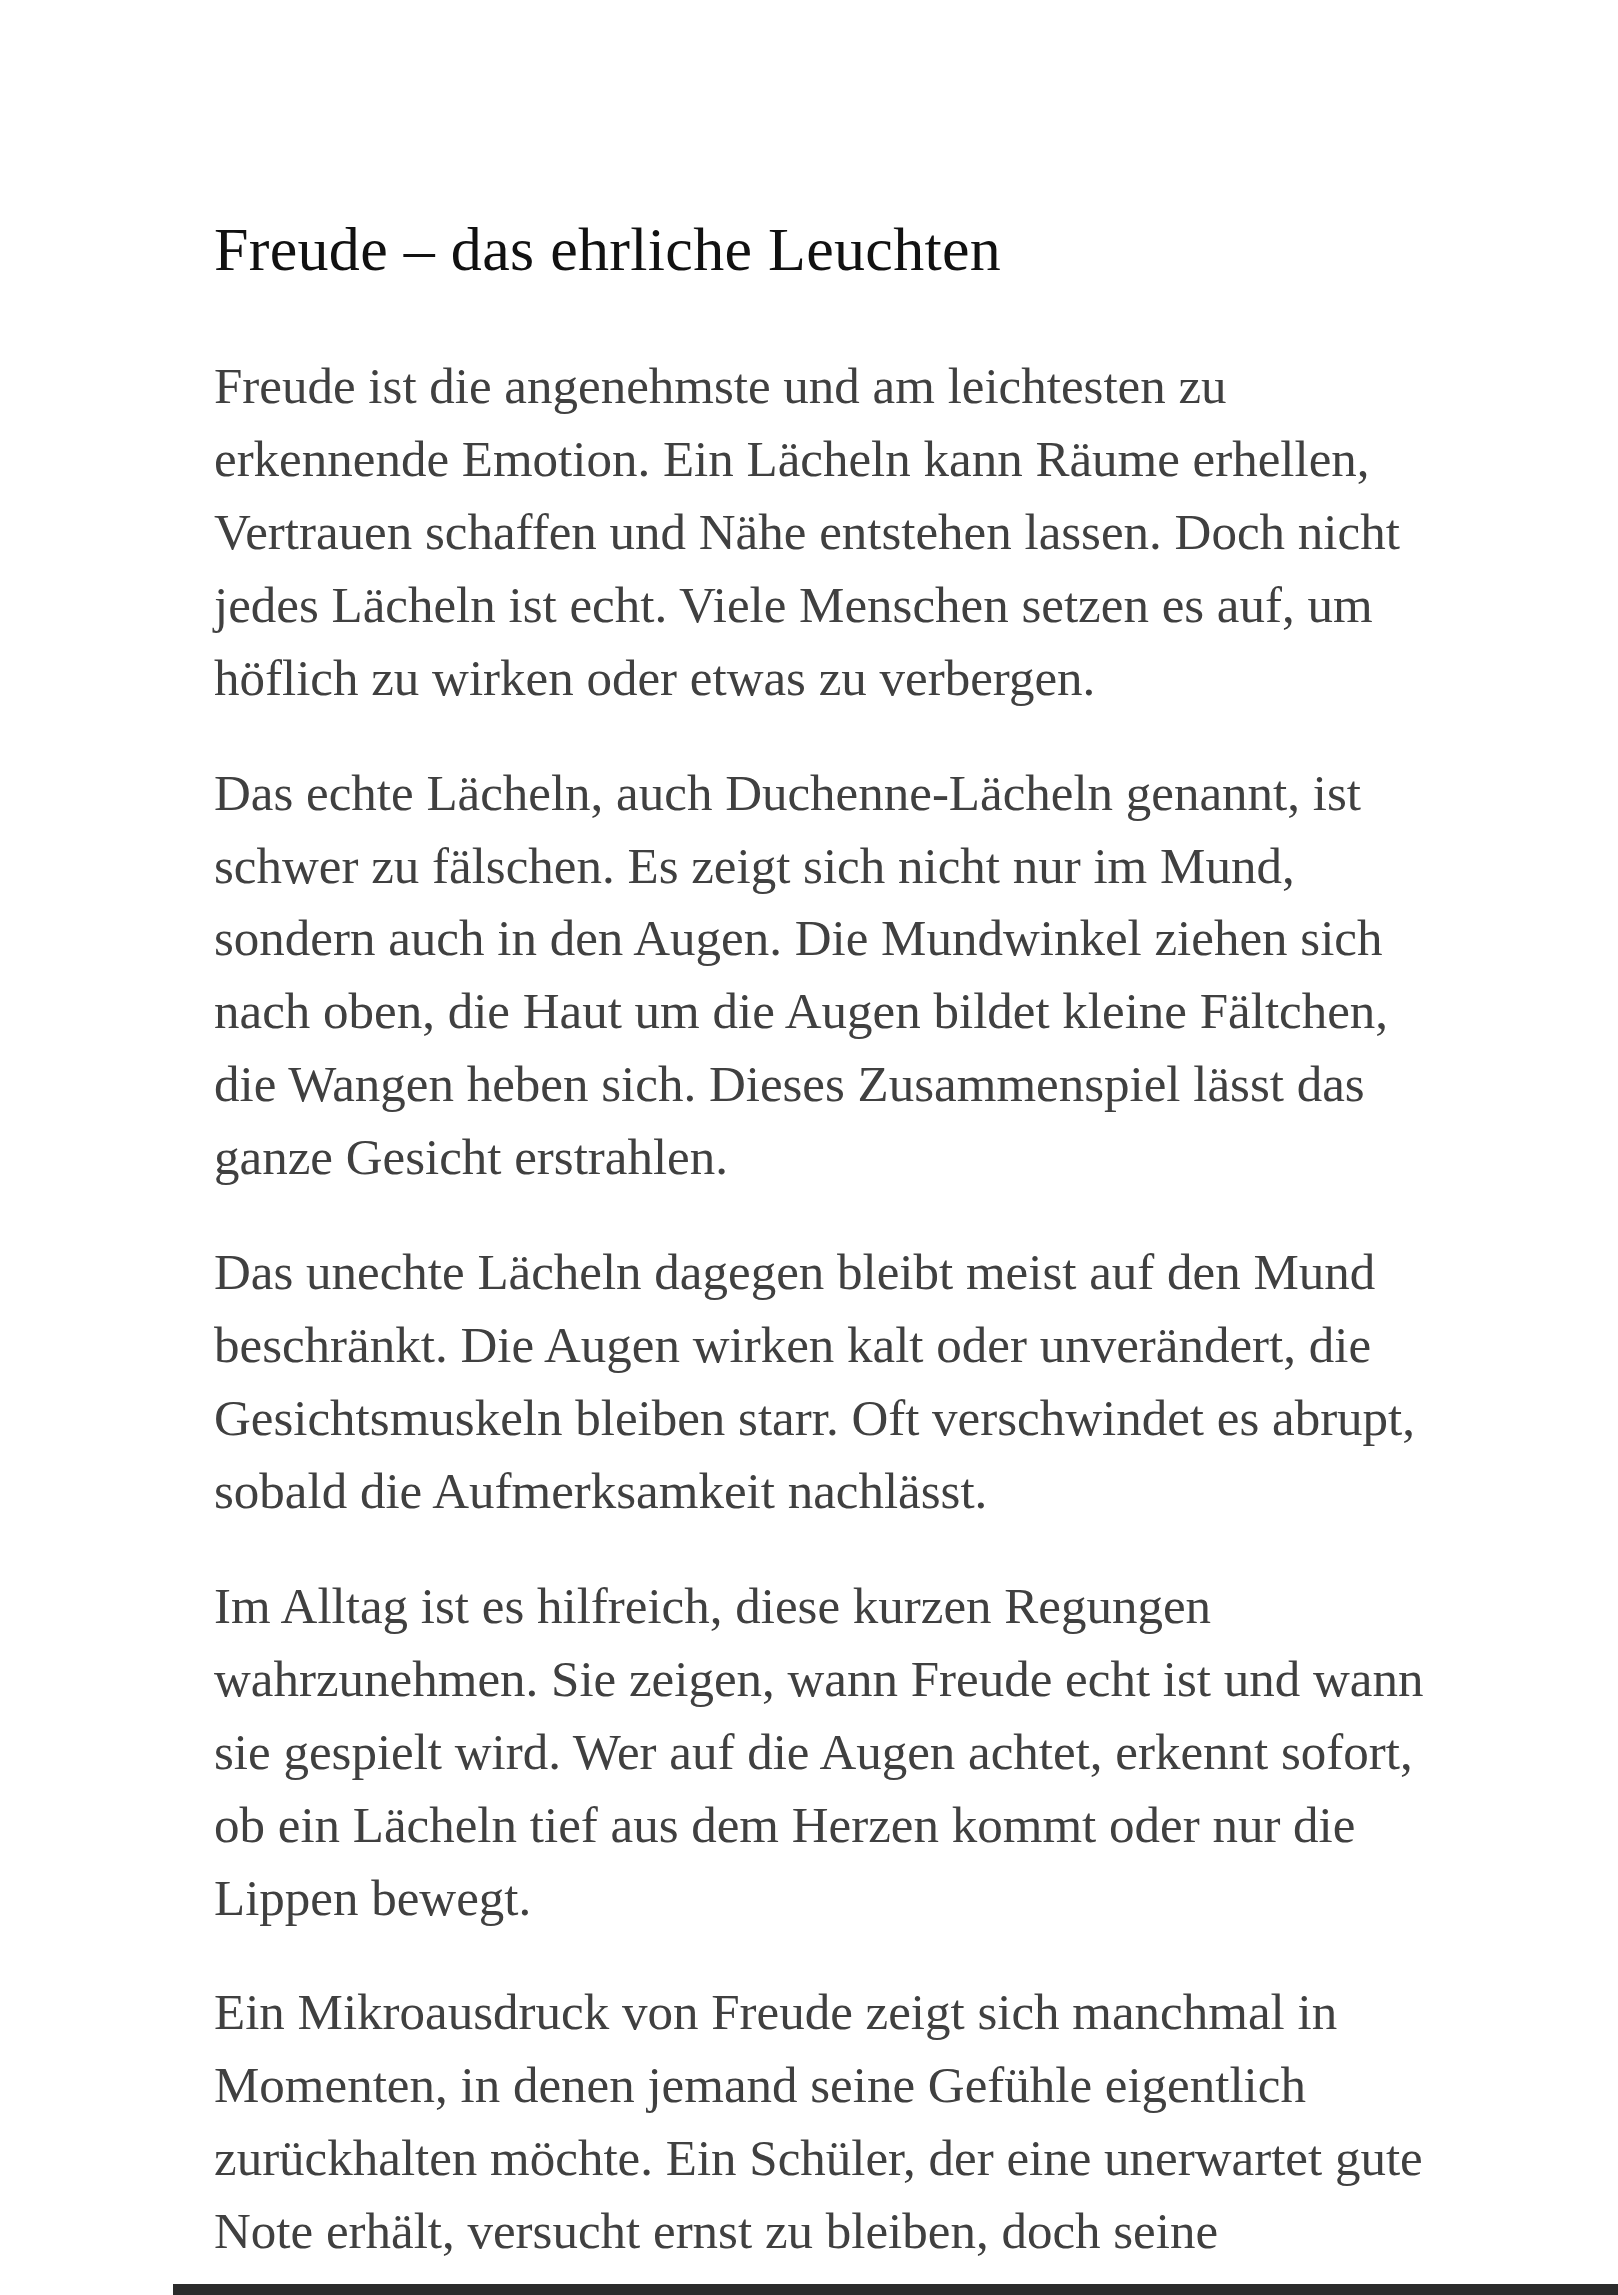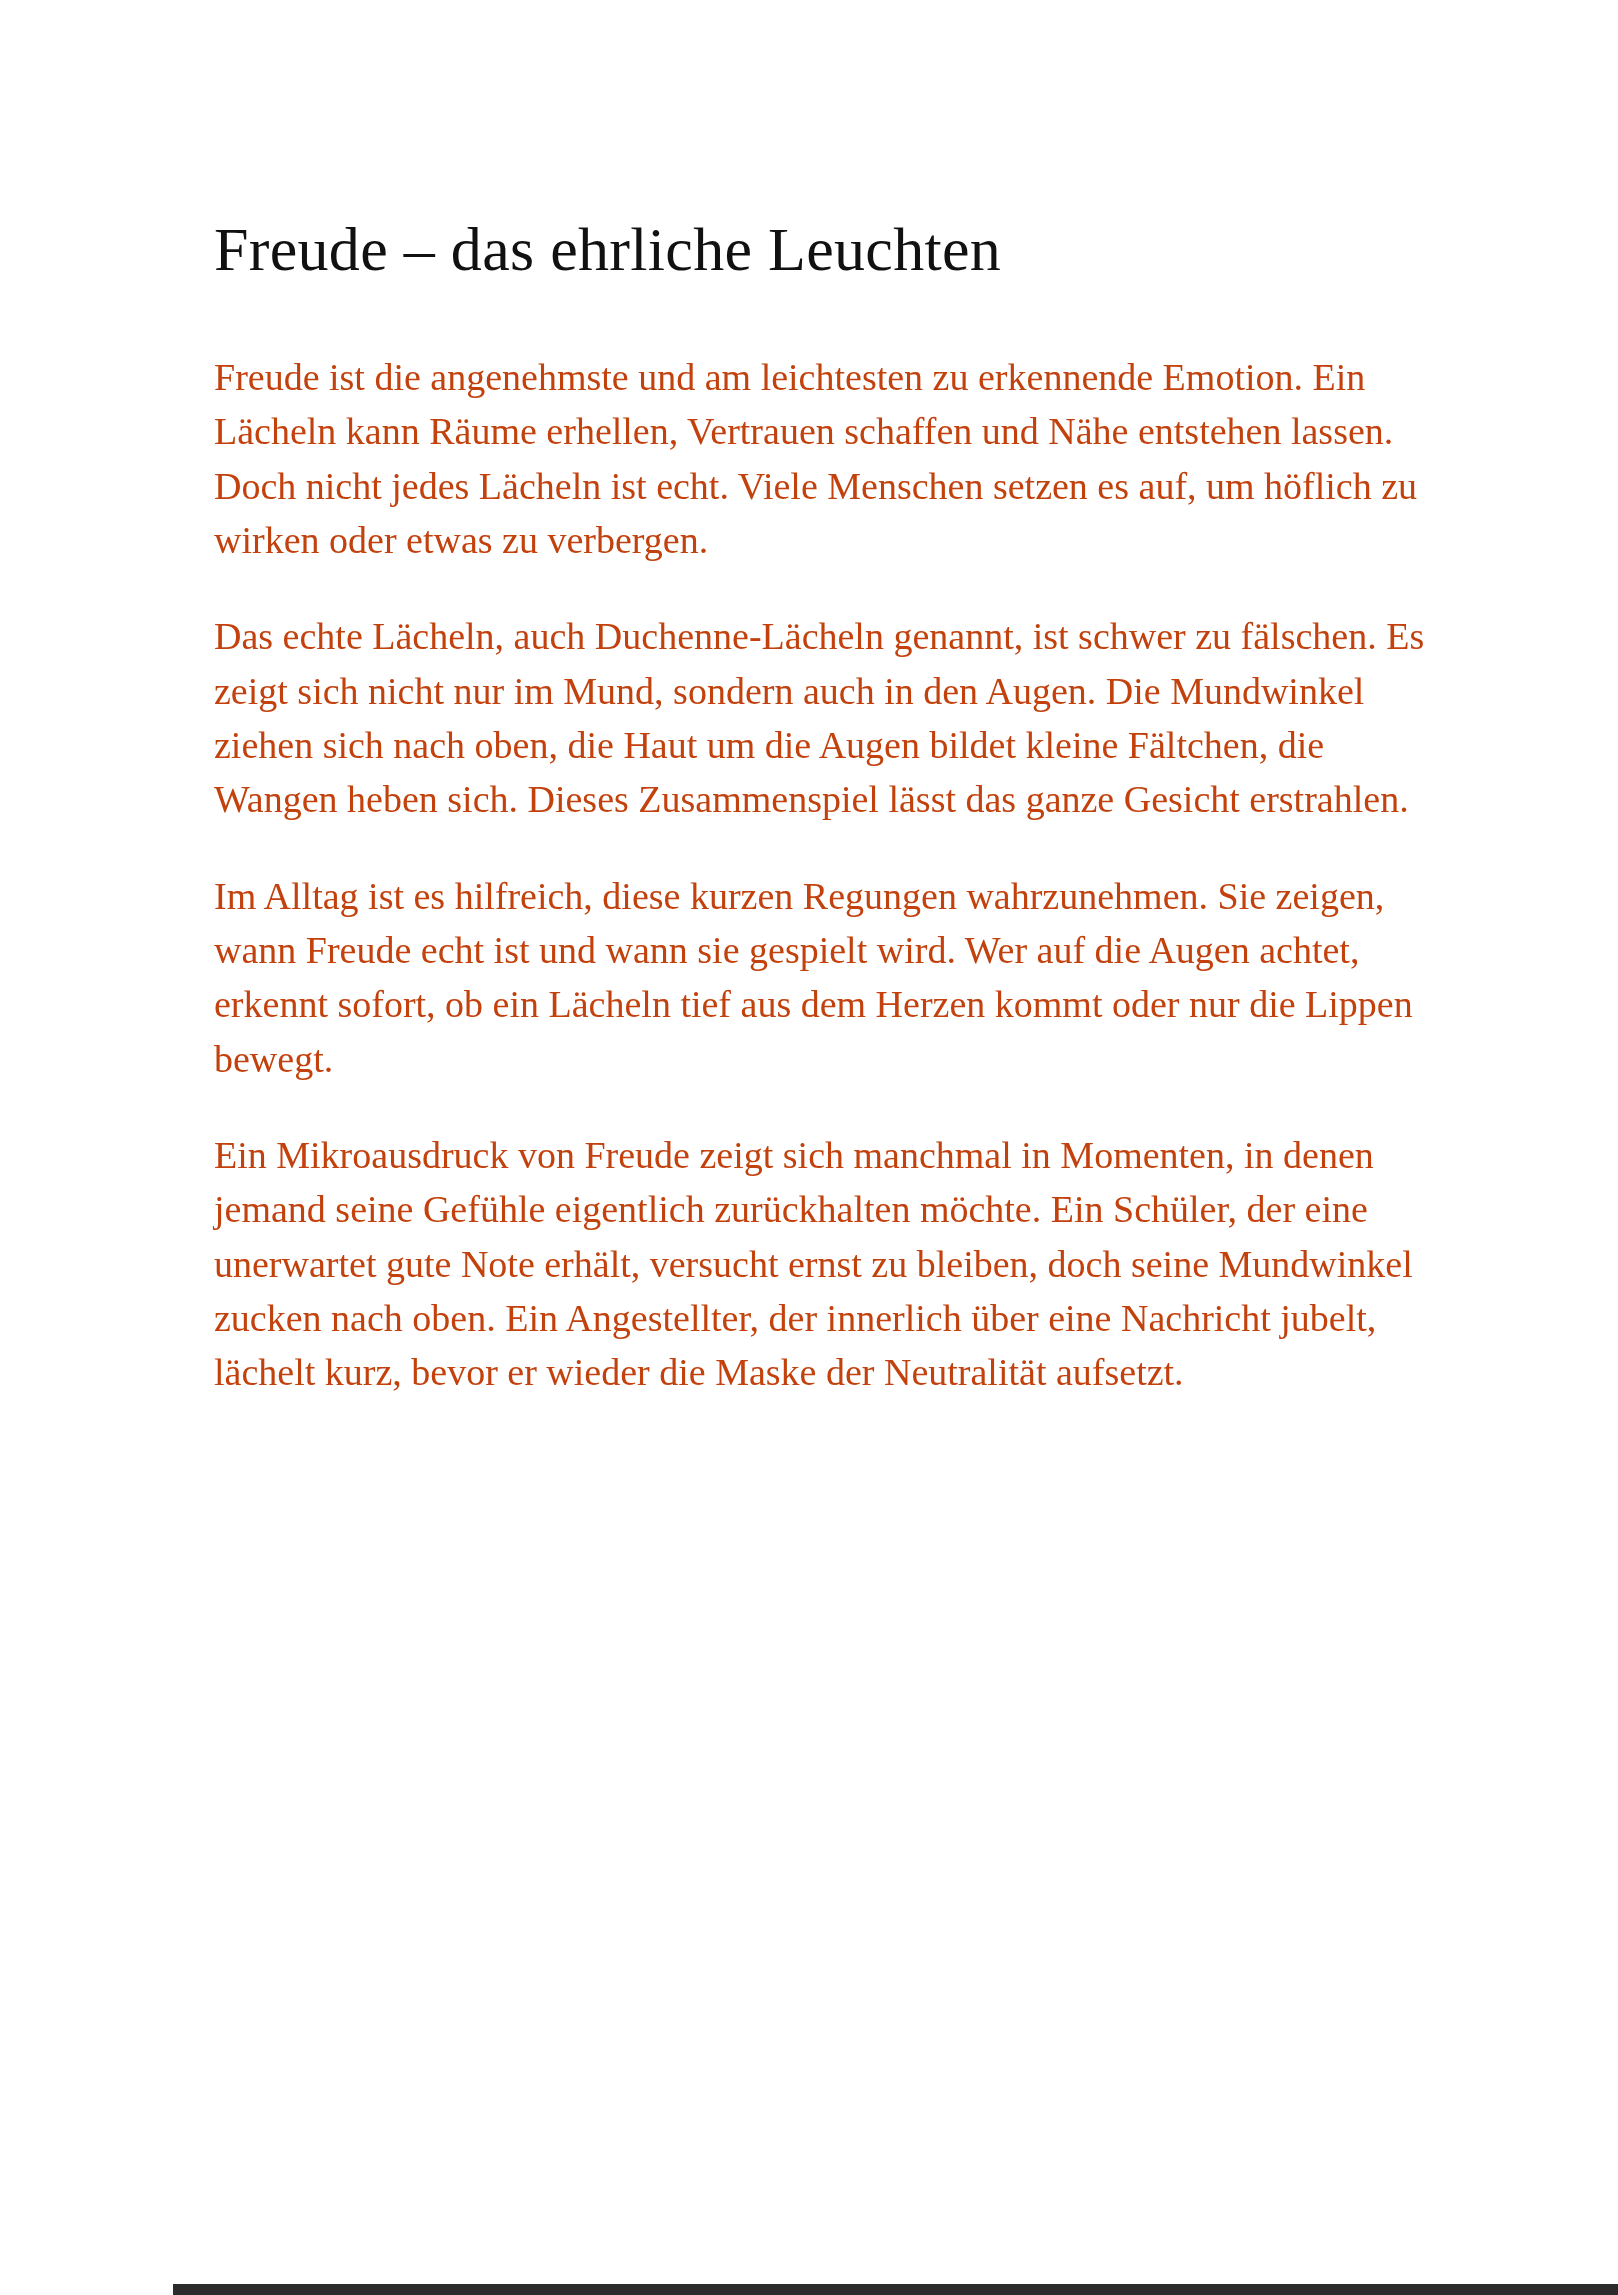--- a/index.html
+++ b/index.html
@@ -23,24 +23,24 @@
     width: 1214px;
   }
   .doc-title {
     font-size: 62px;
     font-weight: 400;
     letter-spacing: 0.3px;
     margin: 0 0 65px 0;
     color: #111111;
   }
   .doc-paragraph {
-    font-size: 38px;
+    font-size: 51px;
     line-height: 1.43;
     margin: 0 0 42px 0;
-    color: #c2410c;
+    color: #404040;
     text-align: left;
   }
   .bottom-bar {
     position: absolute;
     bottom: 0;
     left: 173px;
     right: 0;
     height: 10.8px;
     background: #2b2b2b;
   }
@@ -49,20 +49,21 @@
 <body>
 
 <div class="page">
   <div class="content">
     <h1 class="doc-title">Freude – das ehrliche Leuchten</h1>
 
     <p class="doc-paragraph">Freude ist die angenehmste und am leichtesten zu erkennende Emotion. Ein Lächeln kann Räume erhellen, Vertrauen schaffen und Nähe entstehen lassen. Doch nicht jedes Lächeln ist echt. Viele Menschen setzen es auf, um höflich zu wirken oder etwas zu verbergen.</p>
 
     <p class="doc-paragraph">Das echte Lächeln, auch Duchenne-Lächeln genannt, ist schwer zu fälschen. Es zeigt sich nicht nur im Mund, sondern auch in den Augen. Die Mundwinkel ziehen sich nach oben, die Haut um die Augen bildet kleine Fältchen, die Wangen heben sich. Dieses Zusammenspiel lässt das ganze Gesicht erstrahlen.</p>
 
+    <p class="doc-paragraph">Das unechte Lächeln dagegen bleibt meist auf den Mund beschränkt. Die Augen wirken kalt oder unverändert, die Gesichtsmuskeln bleiben starr. Oft verschwindet es abrupt, sobald die Aufmerksamkeit nachlässt.</p>
 
     <p class="doc-paragraph">Im Alltag ist es hilfreich, diese kurzen Regungen wahrzunehmen. Sie zeigen, wann Freude echt ist und wann sie gespielt wird. Wer auf die Augen achtet, erkennt sofort, ob ein Lächeln tief aus dem Herzen kommt oder nur die Lippen bewegt.</p>
 
     <p class="doc-paragraph">Ein Mikroausdruck von Freude zeigt sich manchmal in Momenten, in denen jemand seine Gefühle eigentlich zurückhalten möchte. Ein Schüler, der eine unerwartet gute Note erhält, versucht ernst zu bleiben, doch seine Mundwinkel zucken nach oben. Ein Angestellter, der innerlich über eine Nachricht jubelt, lächelt kurz, bevor er wieder die Maske der Neutralität aufsetzt.</p>
   </div>
 
   <div class="bottom-bar"></div>
 </div>
 
 

